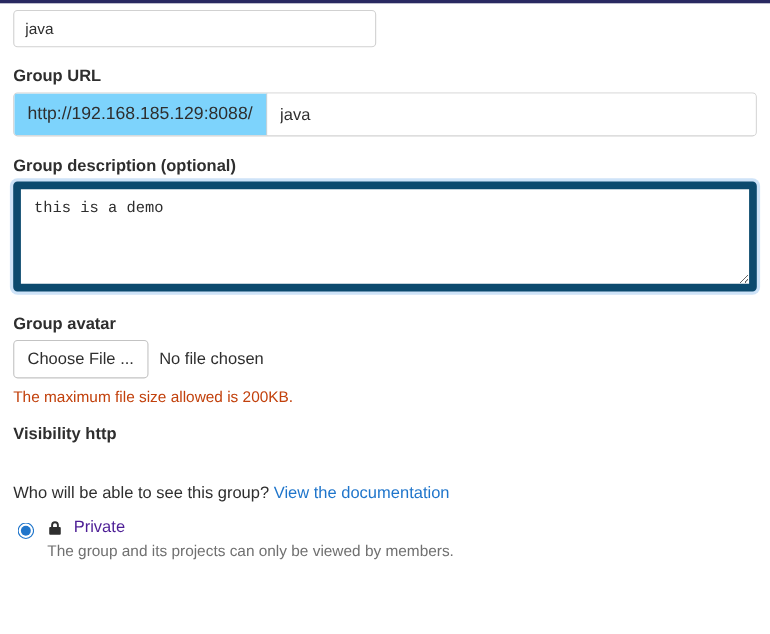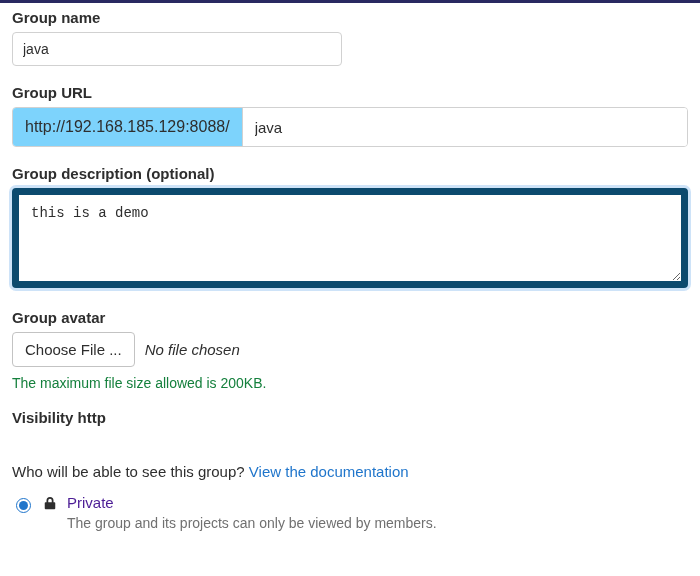--- a/index.html
+++ b/index.html
@@ -88,25 +88,24 @@
       border-radius: 4px;
       padding: 8px 12px;
       font-size: 15px;
       color: #2e2e2e;
       cursor: pointer;
       font-family: inherit;
     }
     .file-status {
       font-size: 15px;
       color: #2e2e2e;
-      font-style: italic;
     }
     .help-text {
       font-size: 14px;
-      color: #15803d;
+      color: #c2410c;
     }
     .visibility-desc {
       font-size: 15px;
       color: #2e2e2e;
       margin-bottom: 14px;
       margin-top: 37px;
     }
     .doc-link {
       color: #1f75cb;
       text-decoration: none;
@@ -135,42 +134,40 @@
       align-items: center;
       gap: 10px;
     }
     .radio-title {
       font-size: 15px;
       color: #4c1d95;
     }
     .radio-desc {
       font-size: 14px;
       color: #707070;
-      margin-left: 24px;
     }
     .lock-icon {
       width: 14px;
       height: 14px;
       display: inline-block;
     }
     .lock-icon svg {
       width: 100%;
       height: 100%;
       fill: #2e2e2e;
     }
   </style>
 </head>
 <body>
 
 <div class="top-bar"></div>
 
 <div class="form-container">
 
   <div class="form-group">
-    <label class="form-label">Group name</label>
     <input type="text" class="text-input" value="java" style="">
   </div>
 
   <div class="form-group">
     <label class="form-label">Group URL</label>
     <div class="url-group">
       <span class="url-prefix">http://192.168.185.129:8088/</span>
       <input type="text" class="url-input" value="java" style="">
     </div>
   </div>

